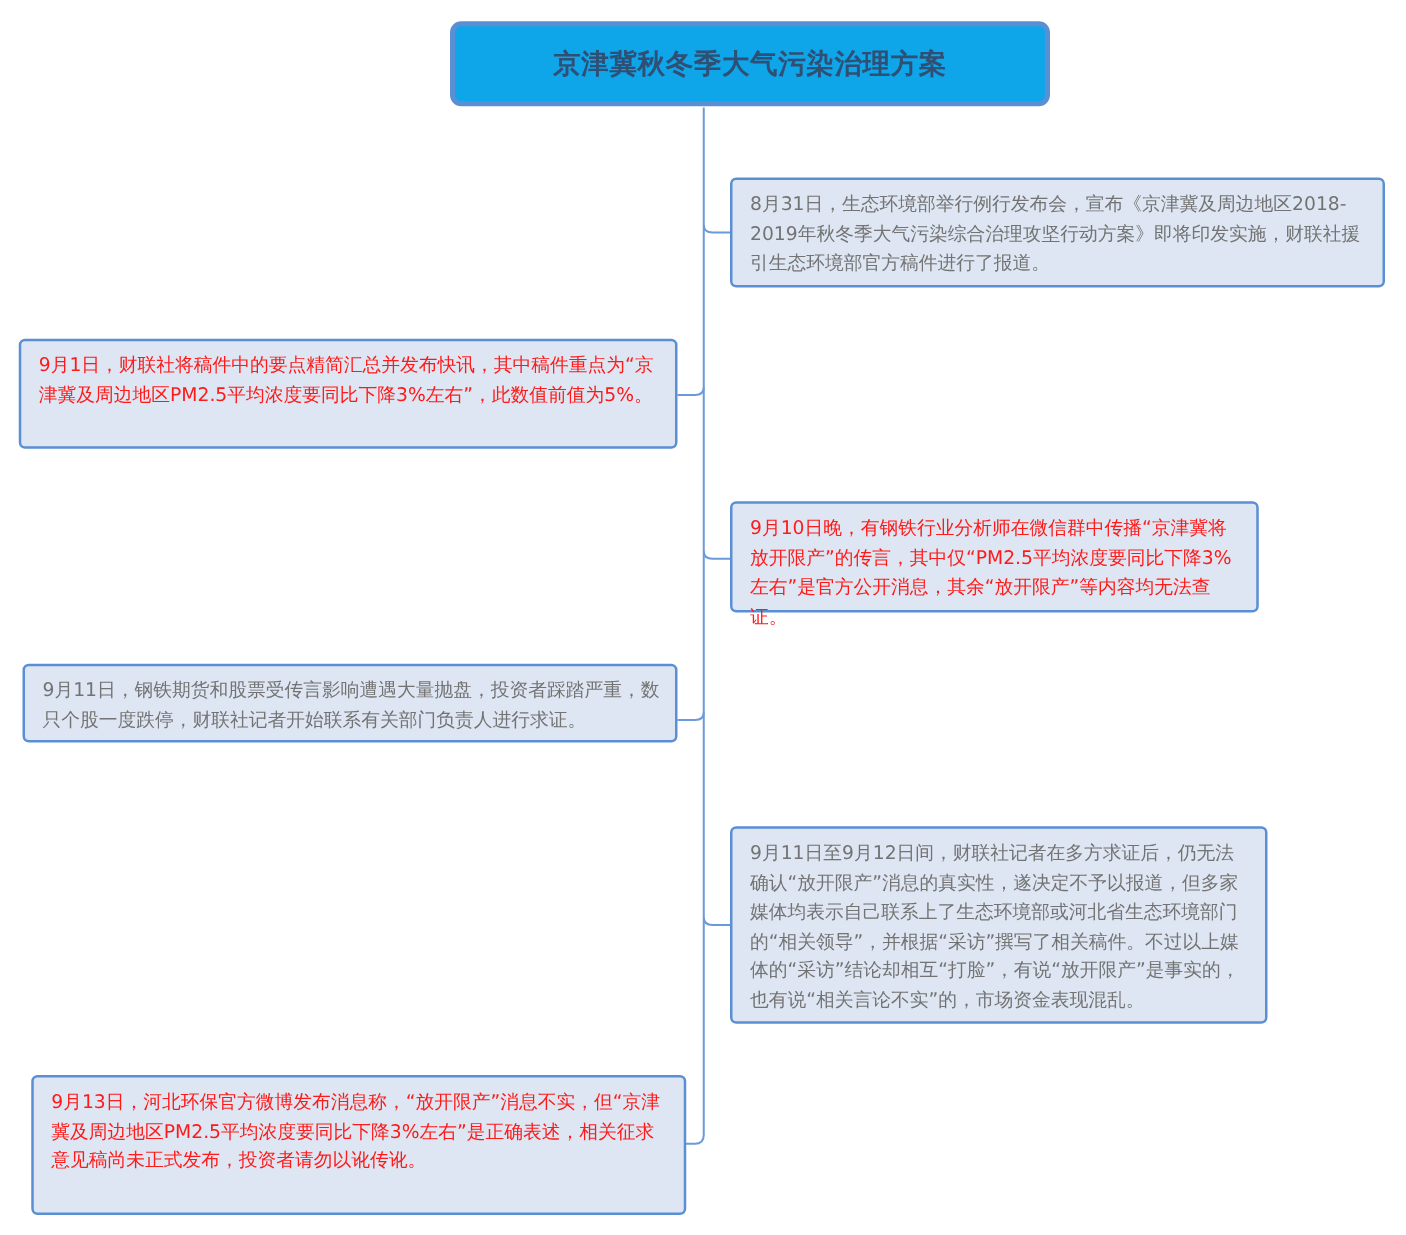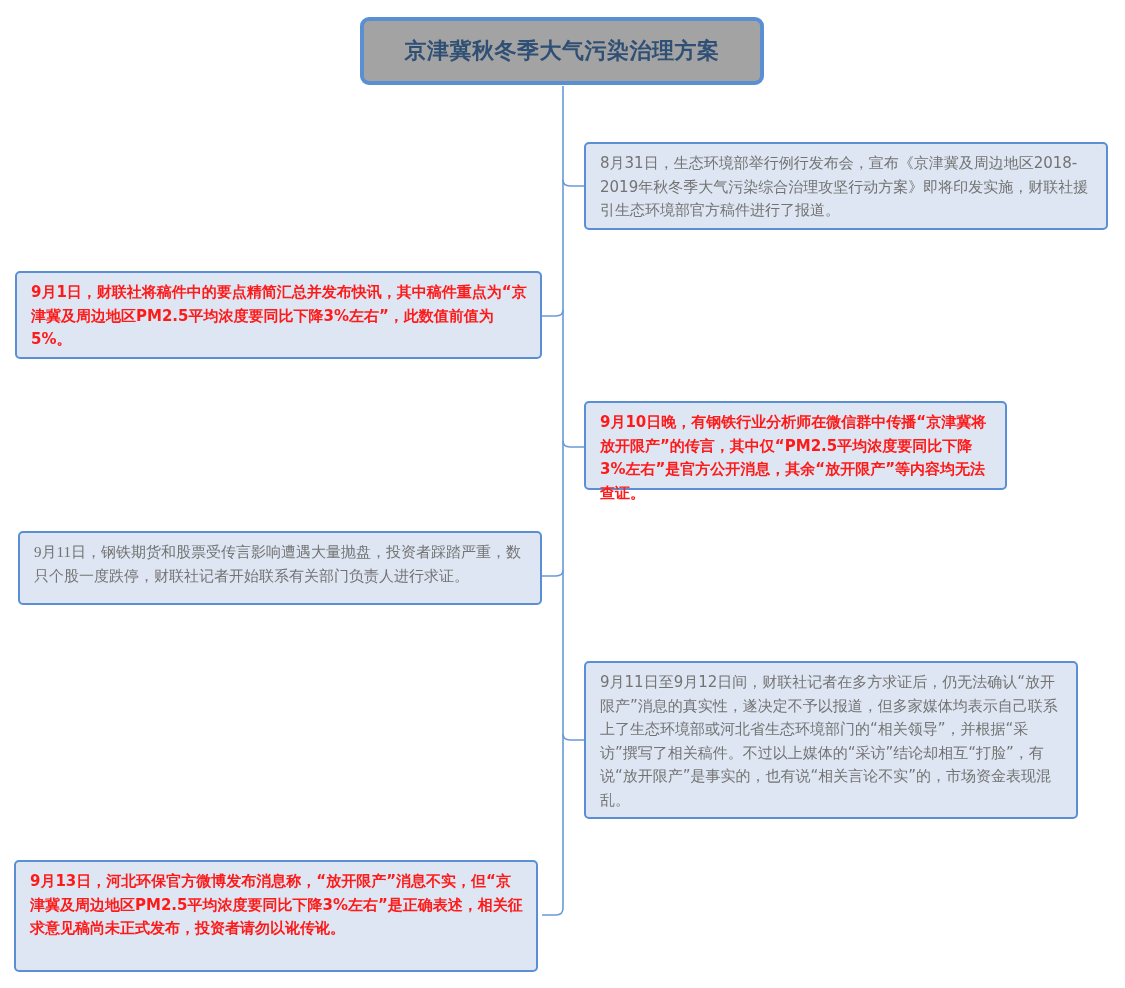--- a/index.html
+++ b/index.html
@@ -1,28 +1,28 @@
 <!DOCTYPE html>
 <html><head>
 <meta charset="utf-8">
 <style>
   html, body { margin: 0; padding: 0; background: #ffffff; }
   body { width: 1125px; height: 988px; position: relative; overflow: hidden;
          font-family: "DejaVu Sans", "Liberation Sans", sans-serif; }
   .root {
-    position: absolute; left: 360px; top: 17px; width: 404px; height: 68px;
+    position: absolute; left: 360px; top: 17px; width: 480px; height: 68px;
     box-sizing: border-box; border: 4px solid #5b8fd4; border-radius: 9px;
-    background: #a3a3a3; display: flex; align-items: center; justify-content: center;
+    background: #0ea5e9; display: flex; align-items: center; justify-content: center;
   }
   .root-title { font-size: 22px; font-weight: bold; color: #2f4f74; letter-spacing: 0.5px; }
   .node {
     position: absolute; box-sizing: border-box; border: 2px solid #5b8fd4; border-radius: 5px;
     background: #dde6f2; padding: 8px 12px 8px 14px; font-size: 15px; line-height: 23.5px; color: #737373;
   }
-  .node.red { color: #ff1a1a; font-weight: bold; }
+  .node.red { color: #ff1a1a; font-weight: normal; }
   svg.lines { position: absolute; left: 0; top: 0; }
 </style>
 </head>
 <body>
 
 <svg class="lines" width="1125" height="988">
   <g fill="none" stroke="#6a9ad8" stroke-width="1.6">
     <path d="M563 86 V 908 Q 563 915 556 915 H 542"></path>
     <path d="M563 180 Q 563 186 570 186 H 585"></path>
     <path d="M563 310 Q 563 316 556 316 H 542"></path>
@@ -41,23 +41,23 @@
 </div>
 
 <div class="node red" style="left:15px; top:271px; width:527px; height:88px;">
   <span>9月1日，财联社将稿件中的要点精简汇总并发布快讯，其中稿件重点为“京津冀及周边地区PM2.5平均浓度要同比下降3%左右”，此数值前值为5%。</span>
 </div>
 
 <div class="node red" style="left:584px; top:401px; width:423px; height:89px;">
   <span>9月10日晚，有钢铁行业分析师在微信群中传播“京津冀将放开限产”的传言，其中仅“PM2.5平均浓度要同比下降3%左右”是官方公开消息，其余“放开限产”等内容均无法查证。</span>
 </div>
 
-<div class="node" style="left:18px; top:531px; width:524px; height:74px;font-family:Liberation Serif, serif;">
+<div class="node" style="left:18px; top:531px; width:524px; height:63px;">
   <span>9月11日，钢铁期货和股票受传言影响遭遇大量抛盘，投资者踩踏严重，数只个股一度跌停，财联社记者开始联系有关部门负责人进行求证。</span>
 </div>
 
-<div class="node" style="left:584px; top:661px; width:494px; height:158px;">
+<div class="node" style="left:584px; top:661px; width:430px; height:158px;">
   <span>9月11日至9月12日间，财联社记者在多方求证后，仍无法确认“放开限产”消息的真实性，遂决定不予以报道，但多家媒体均表示自己联系上了生态环境部或河北省生态环境部门的“相关领导”，并根据“采访”撰写了相关稿件。不过以上媒体的“采访”结论却相互“打脸”，有说“放开限产”是事实的，也有说“相关言论不实”的，市场资金表现混乱。</span>
 </div>
 
-<div class="node red" style="left:14px; top:860px; width:524px; height:112px;">
+<div class="node red" style="left:25px; top:860px; width:524px; height:112px;">
   <span>9月13日，河北环保官方微博发布消息称，“放开限产”消息不实，但“京津冀及周边地区PM2.5平均浓度要同比下降3%左右”是正确表述，相关征求意见稿尚未正式发布，投资者请勿以讹传讹。</span>
 </div>
 
 </body></html>

